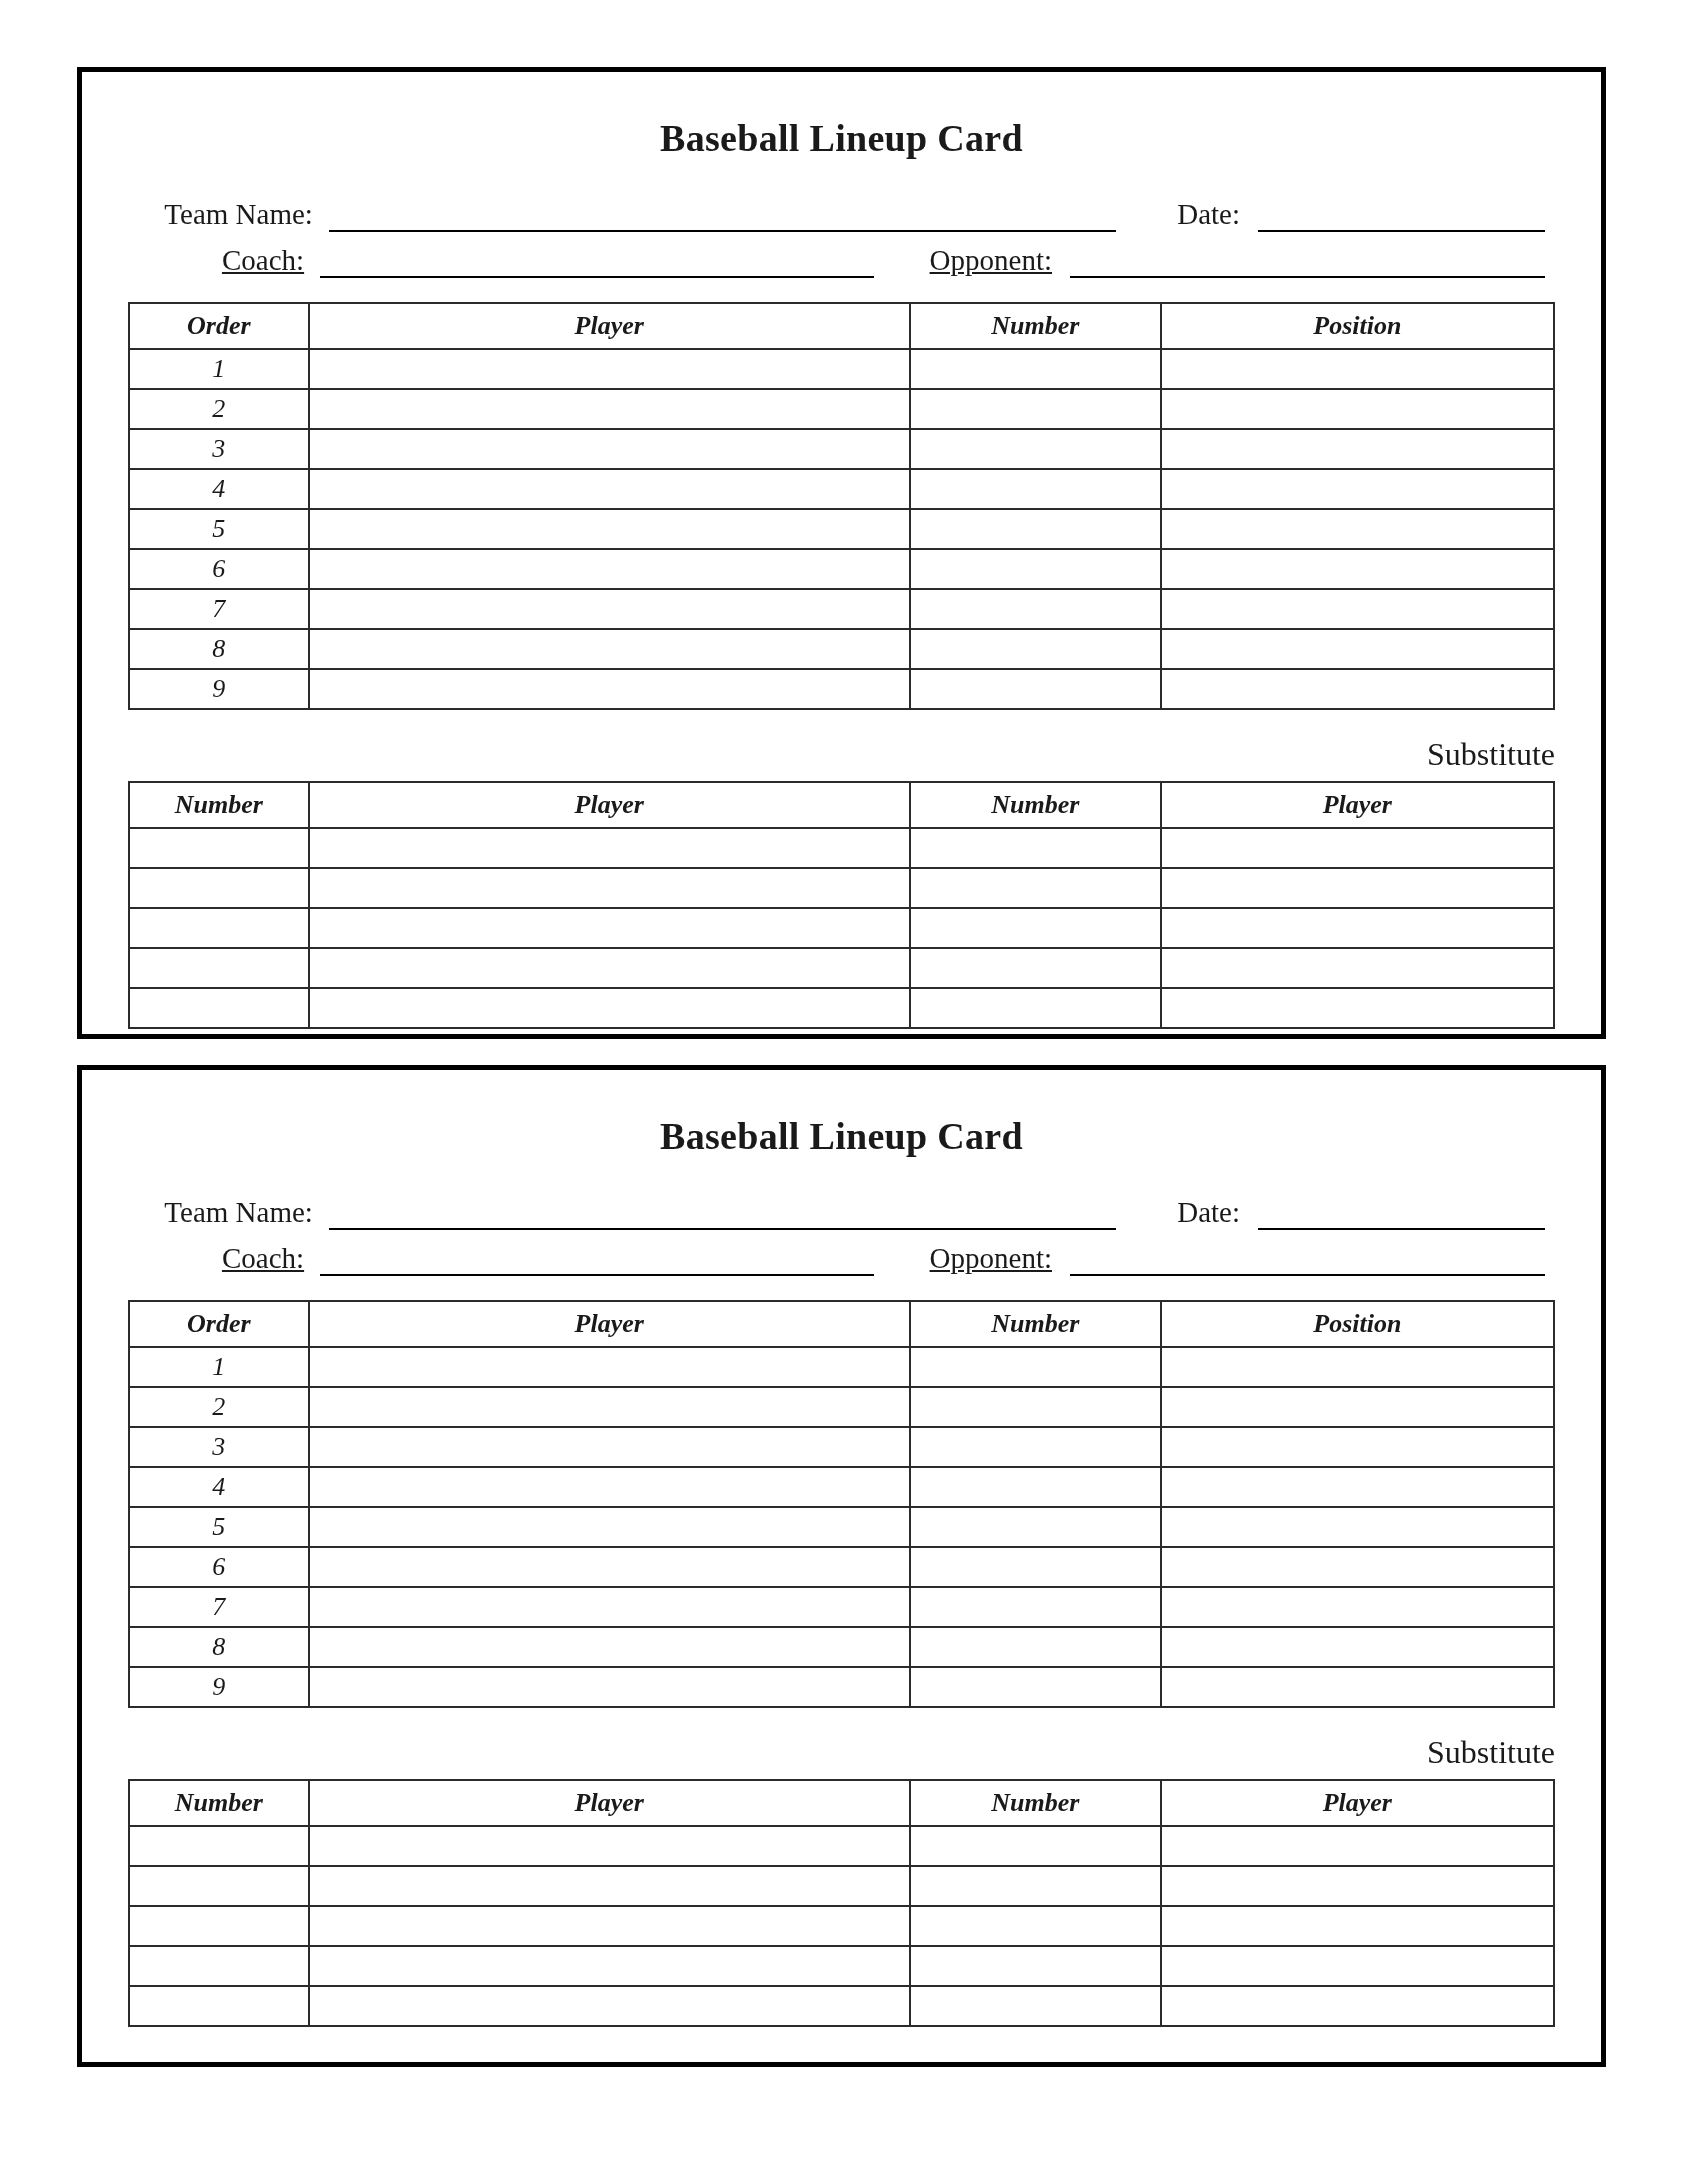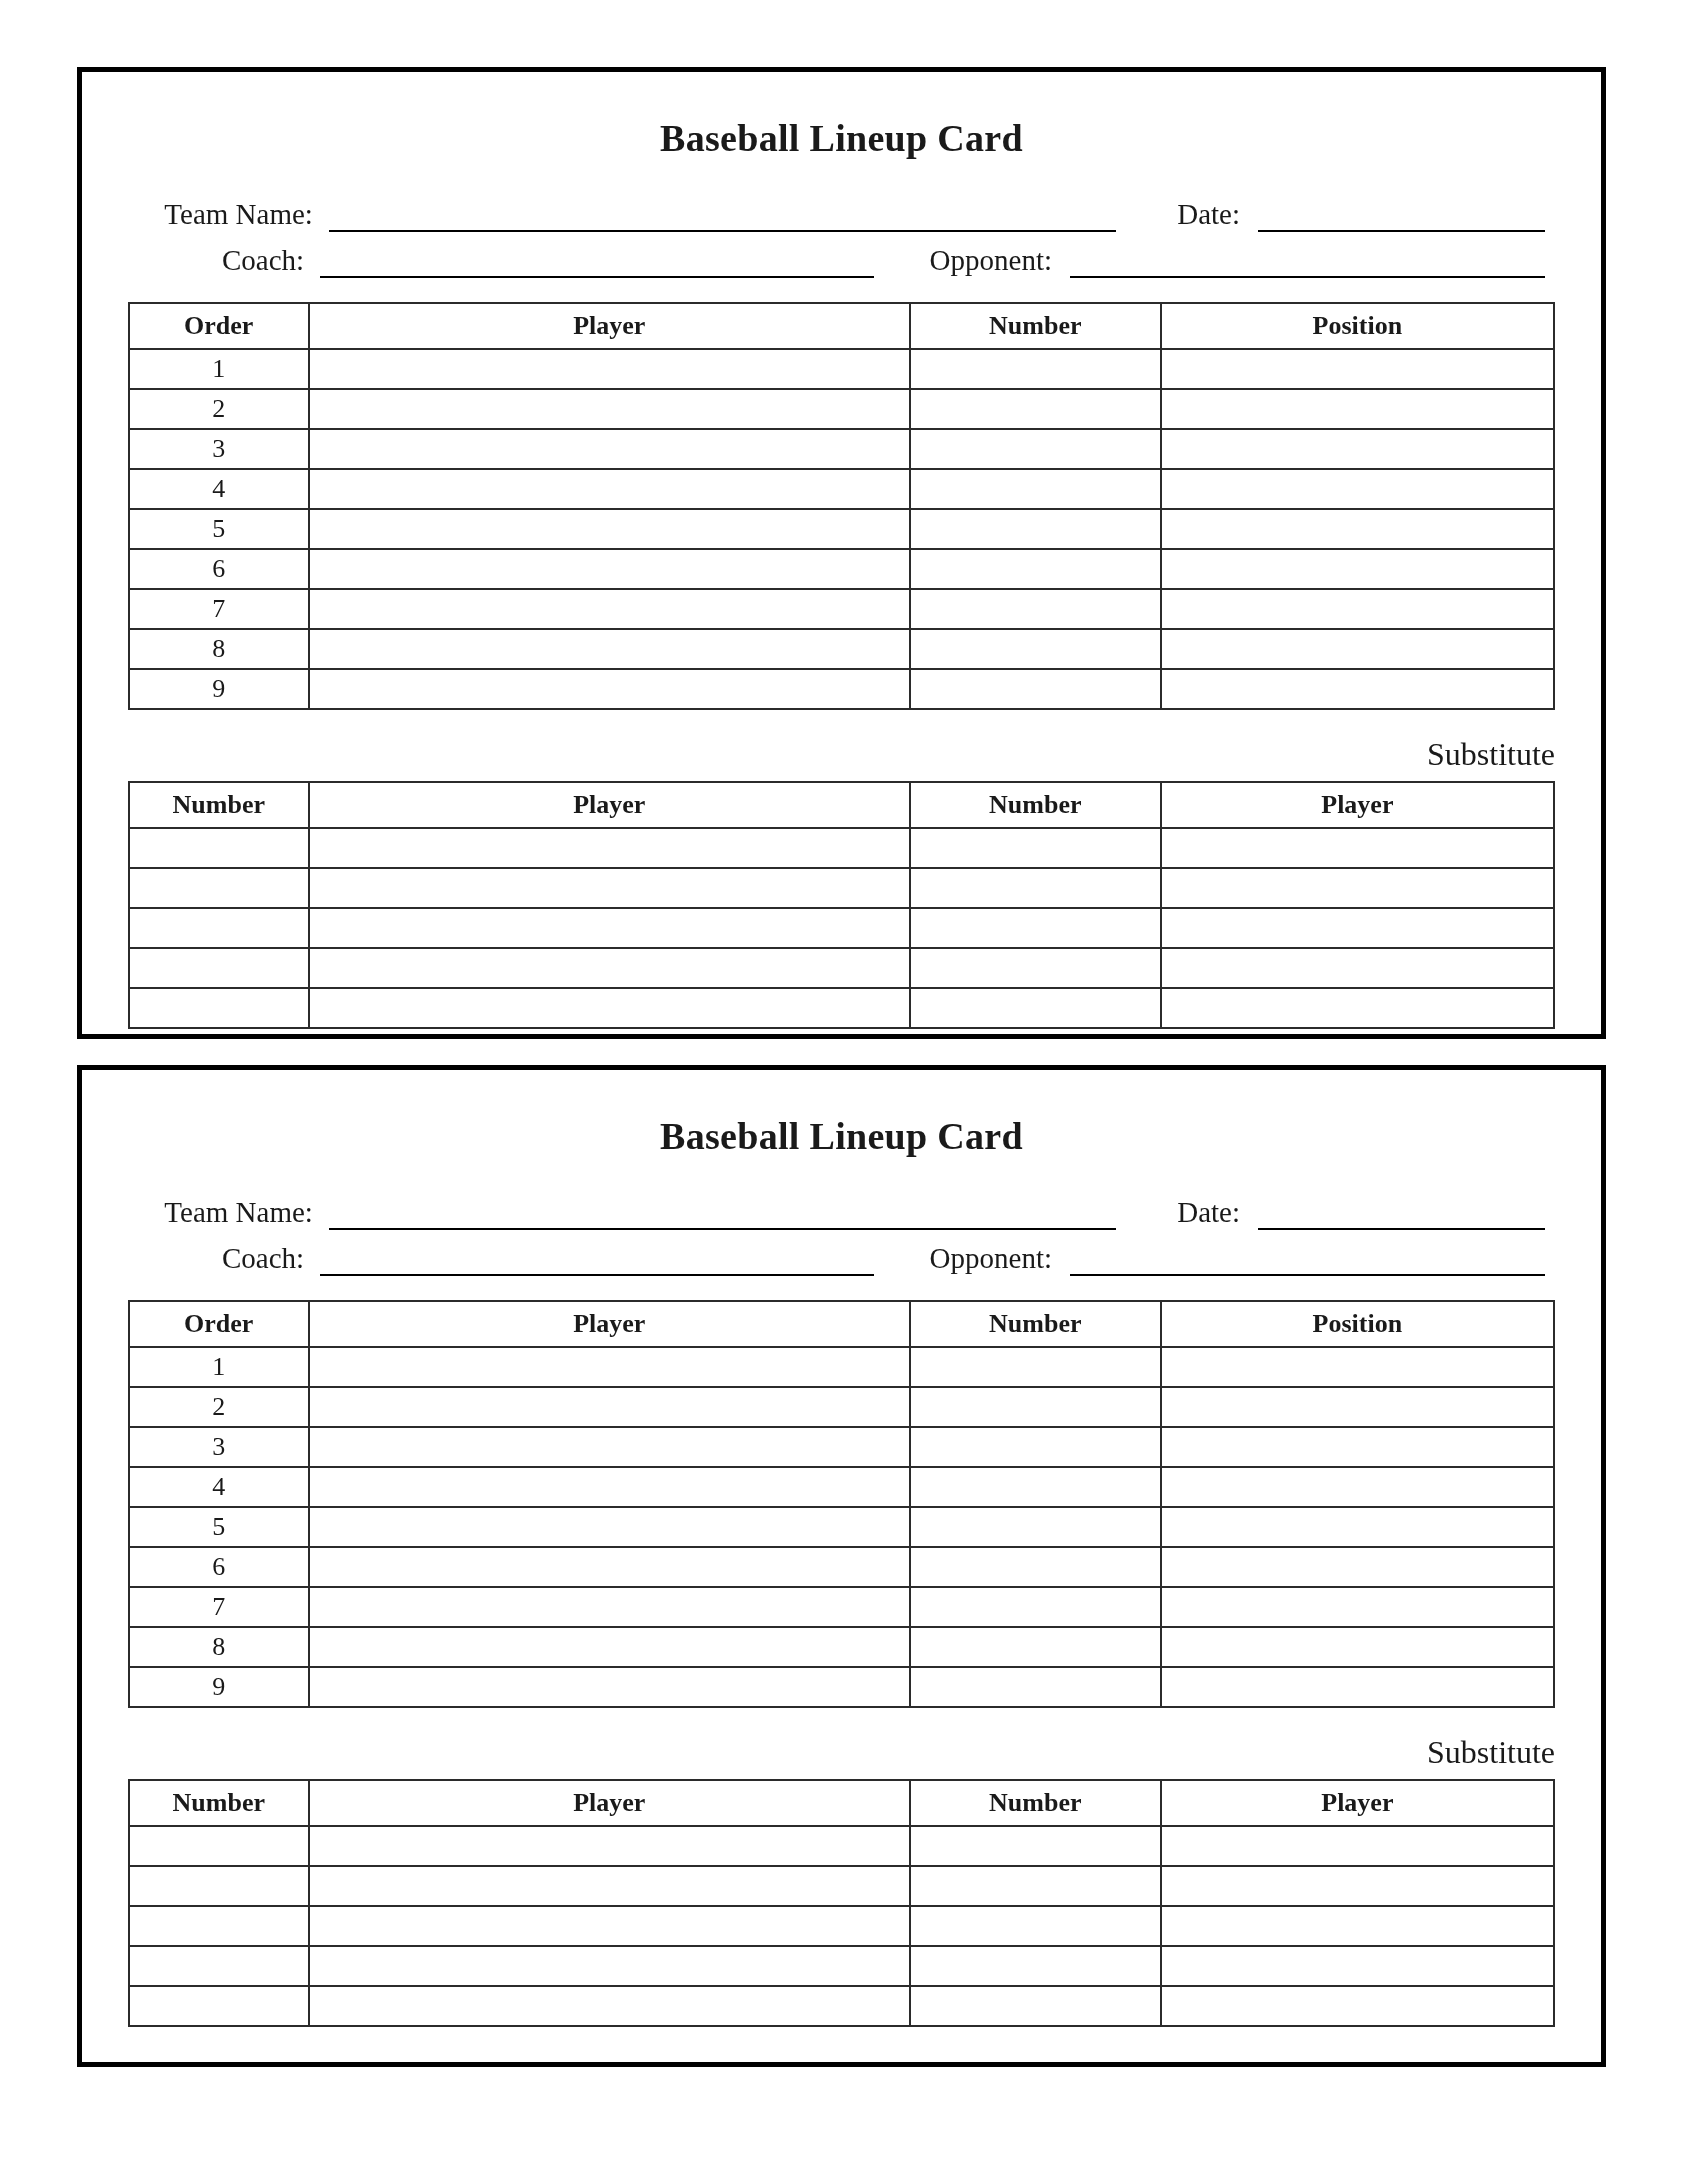--- a/index.html
+++ b/index.html
@@ -55,21 +55,21 @@
     margin-bottom: 24px;
     padding: 0 10px 0 14px;
   }
   .form-row {
     display: flex;
     align-items: flex-end;
     width: 100%;
     margin-bottom: 12px;
     justify-content: center;
   }
-  .form-row:last-child { margin-bottom: 0; }
+  .form-row:last-child { margin-bottom: 0; text-decoration: underline; }
 
   .f-label {
     font-size: 29px;
     line-height: 1.05;
     white-space: nowrap;
     padding-bottom: 2px;
   }
   .f-line {
     border-bottom: 2px solid #000;
     height: 34px;
@@ -88,20 +88,21 @@
   .line-coach  { width: 554px; margin-left: 16px; }
   .lbl-opp     { width: 188px; text-align: right; margin-left: 24px; }
   .line-opp    { width: 475px; margin-left: 18px; }
 
   
   table.grid {
     width: 100%;
     border-collapse: collapse;
     table-layout: fixed;
     border: 2px solid #4c1d95;
+    font-style: italic;
   }
   table.grid th,
   table.grid td {
     border: 2px solid #2b2b2b;
     padding: 0;
     height: 40px;
     text-align: center;
     vertical-align: middle;
   }
   table.grid th {

